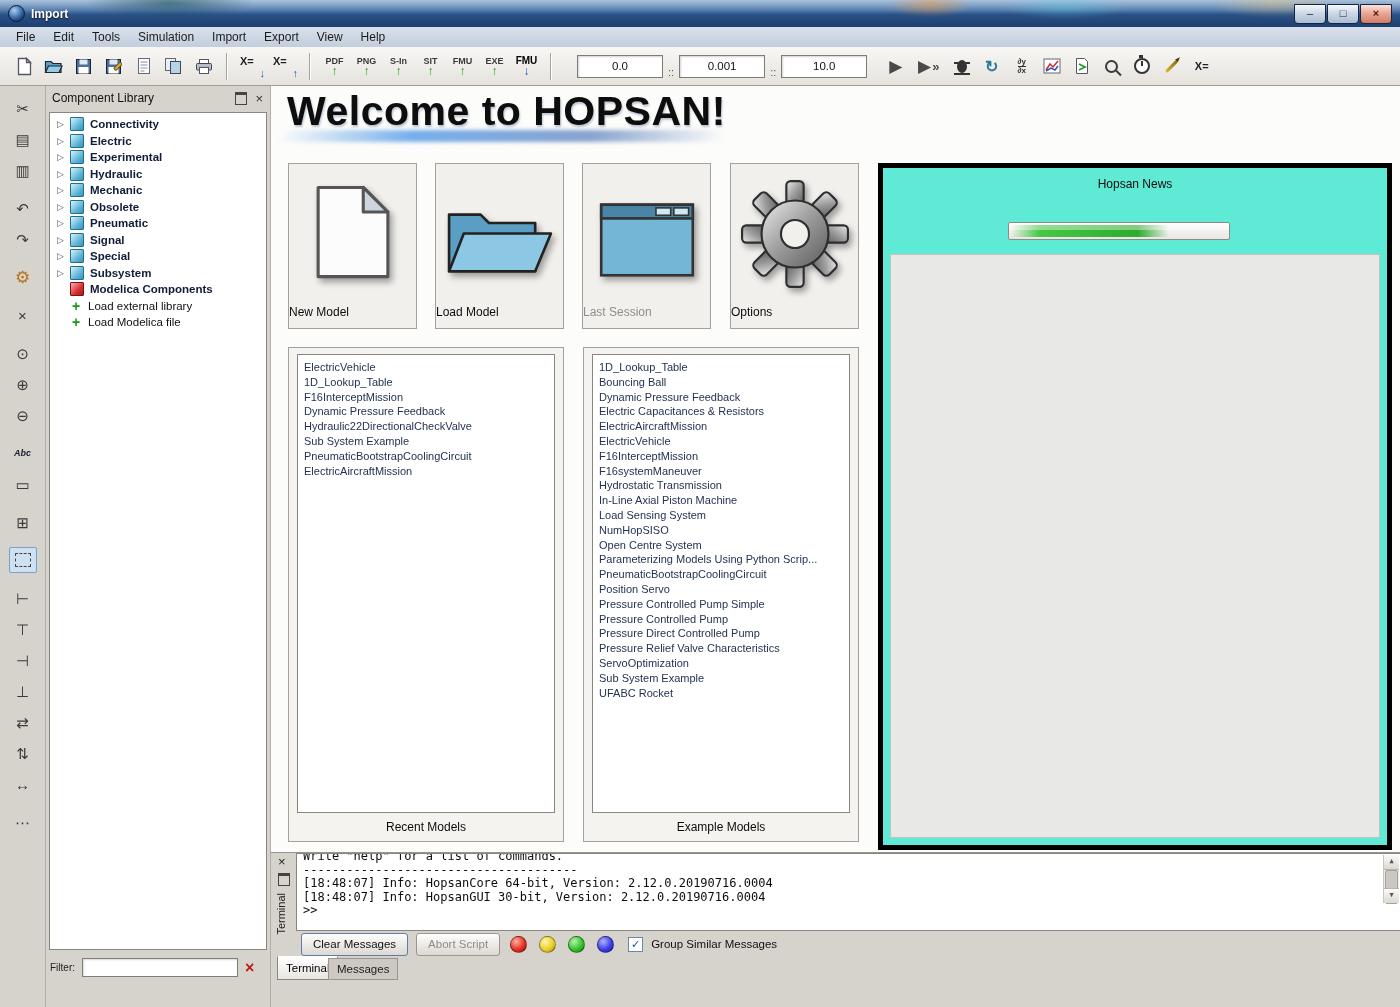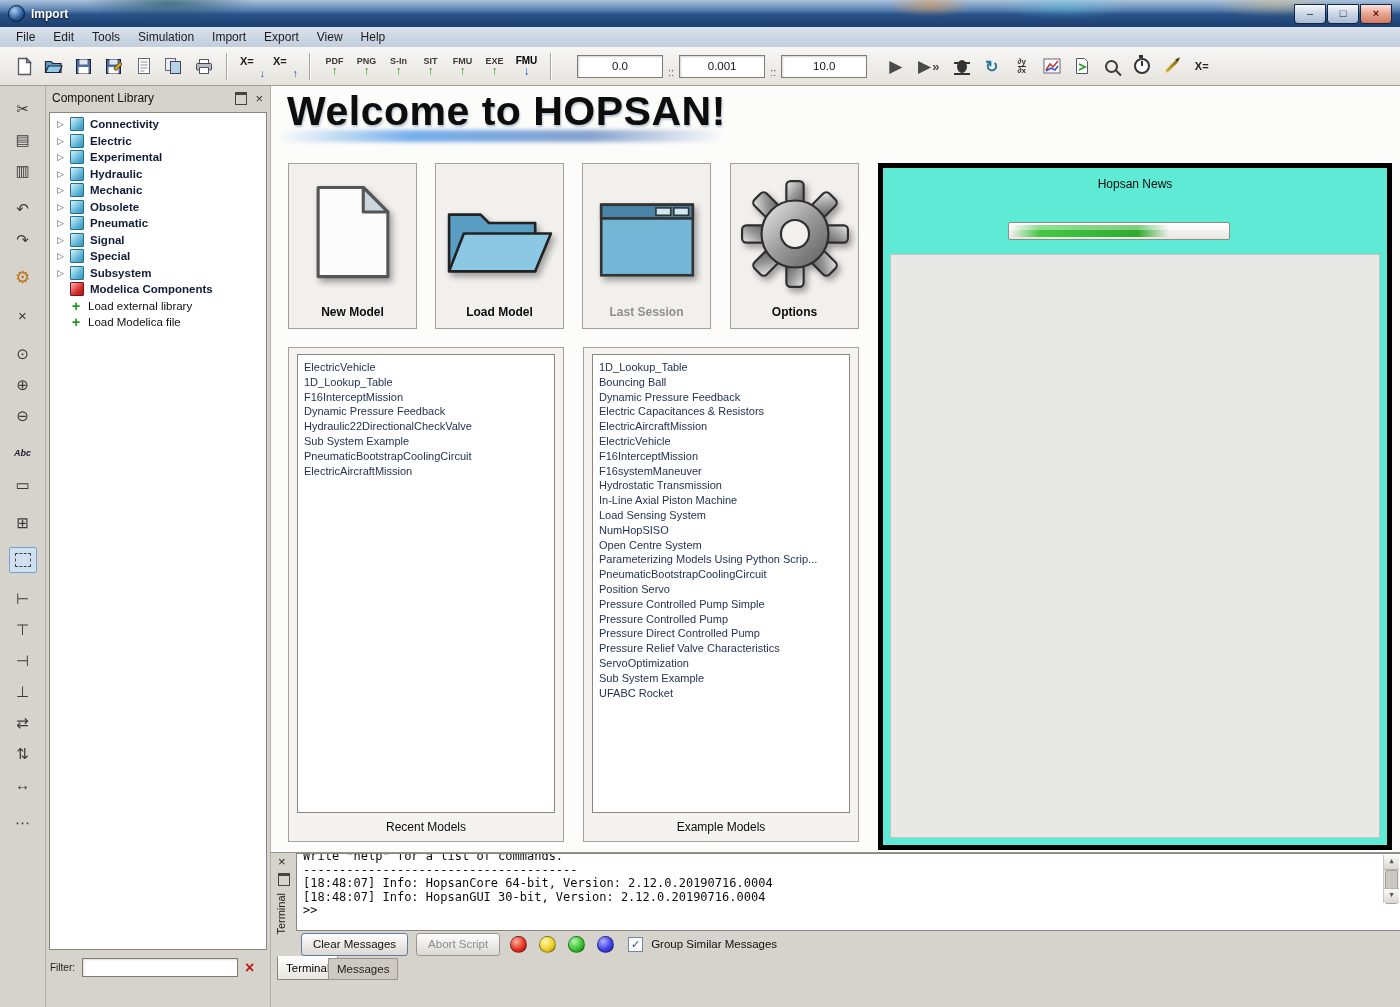--- a/index.html
+++ b/index.html
@@ -109,21 +109,21 @@
   .main{position:absolute;left:270px;top:86px;width:1130px;height:766px;background:#fcfcfa;
     border-left:1px solid #b3afa8;z-index:10;}
   .welcome-title{position:absolute;left:16px;top:2px;margin:0;font-size:41px;font-weight:bold;
     color:#0d0d0d;letter-spacing:.5px;z-index:2;text-shadow:1px 2px 2px rgba(110,130,160,.45);}
   .swoosh{position:absolute;left:8px;top:44px;width:445px;height:12px;z-index:1;
     background:linear-gradient(90deg,rgba(100,160,230,0),rgba(110,170,235,.95) 30%,rgba(40,90,170,.55) 70%,rgba(40,90,170,0));
     filter:blur(2px);transform:skewX(-20deg);}
   .card{position:absolute;top:77px;width:127px;height:164px;background:#f1f0ed;border:1px solid #a5a19a;}
   .card-icon{position:absolute;top:18px;left:50%;transform:translateX(-50%);
     filter:drop-shadow(3px 4px 3px rgba(0,0,0,.35));}
-  .card-label{position:absolute;bottom:9px;width:100%;text-align:center;font-size:12px;color:#0c0c0c;font-weight:bold;}
+  .card-label{position:absolute;bottom:9px;width:100%;font-size:12px;color:#0c0c0c;}
   .card.disabled .card-label{color:#8f8f8f;}
   .list-panel{position:absolute;top:261px;width:274px;height:493px;background:#f4f3f0;border:1px solid #a5a19a;}
   .list-inner{position:absolute;left:8px;right:8px;top:6px;bottom:28px;background:#fff;
     border:1px solid #8a867f;padding:5px 0 0 6px;overflow:hidden;}
   .model-item{font-size:11px;line-height:14.8px;color:#243352;white-space:nowrap;}
   .list-caption{position:absolute;bottom:7px;width:100%;text-align:center;font-size:12px;color:#0c0c0c;}
   .news{position:absolute;left:607px;top:77px;width:504px;height:677px;background:#5eead4;border:5px solid #000000;}
   .news-title{margin:9px 0 0;text-align:center;font-size:12px;color:#0c0c0c;}
   .news-loading{margin:14px 0 0;text-align:center;font-size:12px;color:#111;}
   .news-progress{position:absolute;left:125px;top:54px;width:220px;height:16px;border:1px solid #8f8b84;

